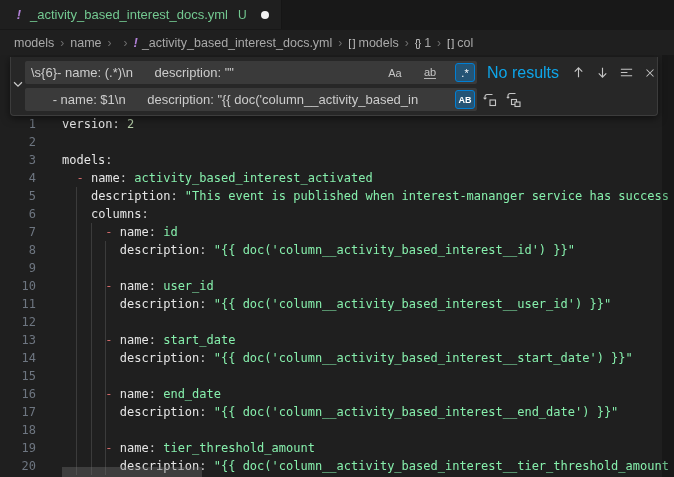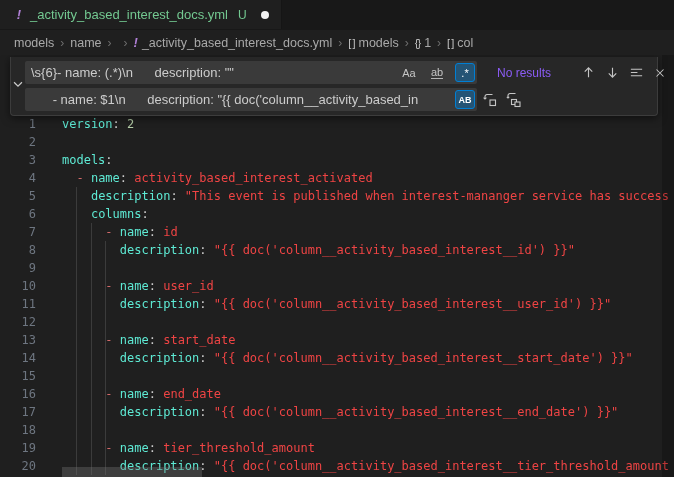--- a/index.html
+++ b/index.html
@@ -20,47 +20,47 @@
   .bc-sep { color:#6e6e6e; margin:0 6px; font-size:12px; }
   .bc-ic { font-size:11px; color:#c5c5c5; letter-spacing:-1px; }
   .bc-ic.yaml { color:#b180d7; font-weight:bold; font-style:italic; font-size:13px; letter-spacing:0; }
 
   
   .editor { position:relative; height:422px; background:#1f1f1f; overflow:hidden; }
   .lines { position:absolute; top:60px; left:0; right:0; font-family:"DejaVu Sans Mono", monospace; font-size:12px; line-height:18px; white-space:pre; }
   .line { display:flex; height:18px; }
   .ln { width:36px; text-align:right; color:#6e7681; flex:0 0 36px; user-select:none; }
   .lc { padding-left:26px; }
-  .tok-key { color:#5eead4; }
+  .tok-key { color:#e5e5e5; }
   .tok-punc { color:#cccccc; }
   .tok-pl { color:#d4d4d4; }
-  .tok-str { color:#ef4444; }
+  .tok-str { color:#86efac; }
   .tok-num { color:#b5cea8; }
   .tok-dash { color:#d16969; }
   .guide { position:absolute; width:1px; background:#3b3b3b; }
   .g1 { left:76px; top:132px; height:288px; }
   .g2 { left:91px; top:168px; height:252px; }
   .g3 { left:105px; top:186px; height:234px; }
   .hscroll { position:absolute; left:62px; bottom:0; width:140px; height:10px; background:rgba(121,121,121,0.35); }
   .rstrip { position:absolute; right:0; top:0; bottom:0; width:12px; background:rgba(0,0,0,0.22); }
 
   
   .fw { position:absolute; top:2px; left:10px; width:648px; background:#272727; border:1px solid #3c3c3c; border-top:none;
         border-radius:0 0 4px 4px; box-shadow:0 2px 8px rgba(0,0,0,0.55); display:flex; padding:4px 4px 4px 0; z-index:5; }
   .fw-sash { width:3px; background:#4f4f4f; border-radius:0 0 0 4px; margin:-4px 0; }
   .fw-toggle { width:24px; display:flex; align-items:center; justify-content:center; cursor:pointer; }
   .fw-body { flex:1; display:flex; flex-direction:column; gap:4px; }
   .fw-row { display:flex; align-items:center; height:23px; }
   .fw-input-wrap { width:452px; height:23px; background:#3a3a3a; border-radius:2px; display:flex; align-items:center; padding:0 2px 0 6px; }
   .fw-input { flex:1; min-width:0; background:transparent; border:none; outline:none; color:#cccccc; font-family:"Liberation Sans", sans-serif; font-size:13px; height:100%; white-space:pre; }
-  .opt { min-width:20px; height:19px; padding:0 2px; margin-left:8px; display:flex; align-items:center; justify-content:center; border-radius:3px; color:#c5c5c5; font-size:11px; cursor:pointer; border:1px solid transparent; flex:0 0 auto; }
+  .opt { min-width:20px; height:19px; padding:0 2px; margin-left:15px; display:flex; align-items:center; justify-content:center; border-radius:3px; color:#c5c5c5; font-size:11px; cursor:pointer; border:1px solid transparent; flex:0 0 auto; }
   .opt.active { background:rgba(0,127,212,0.38); border-color:#007fd4; color:#ffffff; }
   .opt .ww { border-bottom:1px solid #b5b5b5; line-height:11px; }
   .opt.preserve { font-size:9px; font-weight:bold; }
-  .fw-results { color:#8b5cf6; font-size:12px; margin-left:20px; width:78px; flex:0 0 auto; }
+  .fw-results { color:#0ea5e9; font-size:16px; margin-left:10px; width:78px; flex:0 0 auto; }
   .icon-btn { width:22px; height:22px; display:flex; align-items:center; justify-content:center; border-radius:4px; cursor:pointer; margin-left:2px; flex:0 0 auto; }
   .icon-btn svg { display:block; }
 </style>
 </head>
 <body>
 
 <div class="window">
 
   <div class="tabbar">
     <div class="tab">

